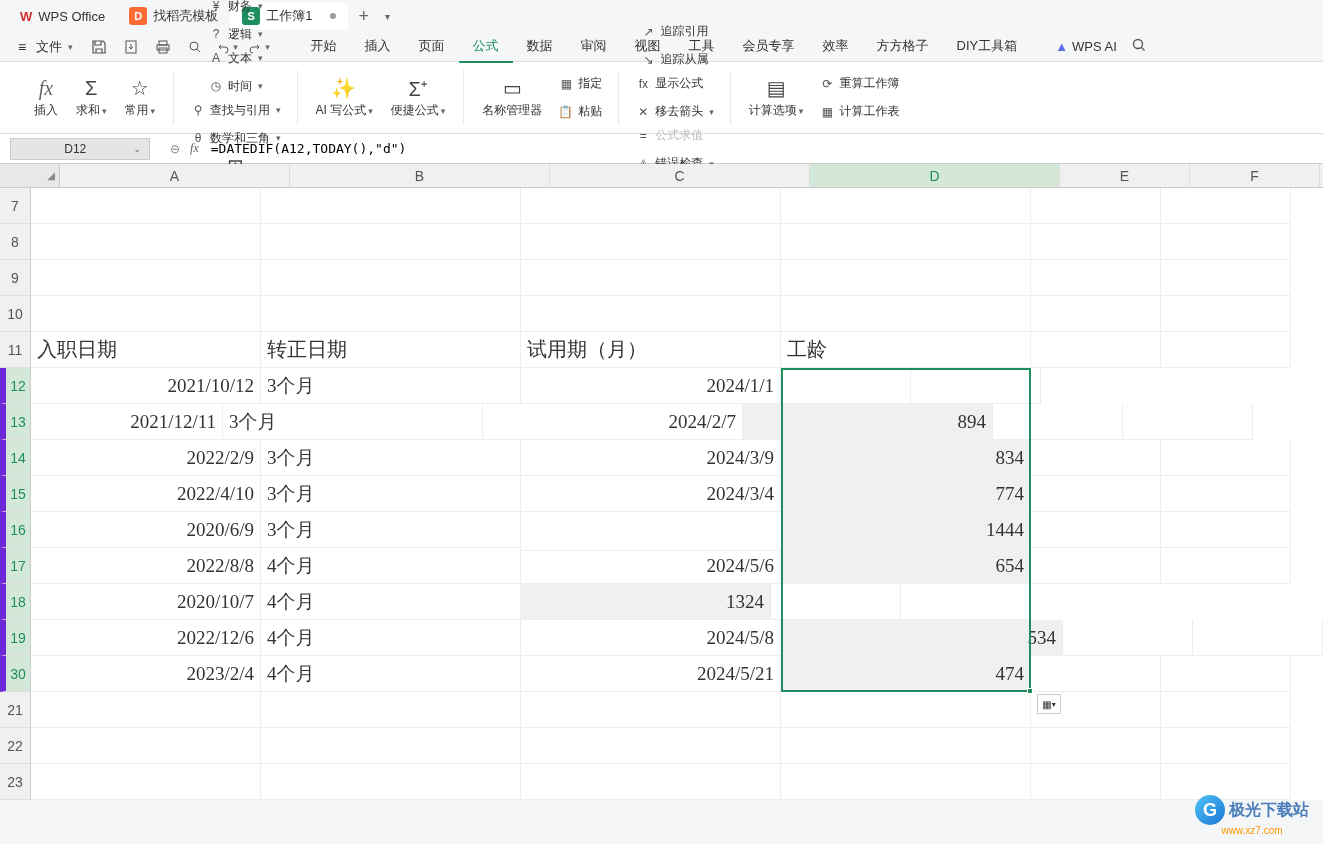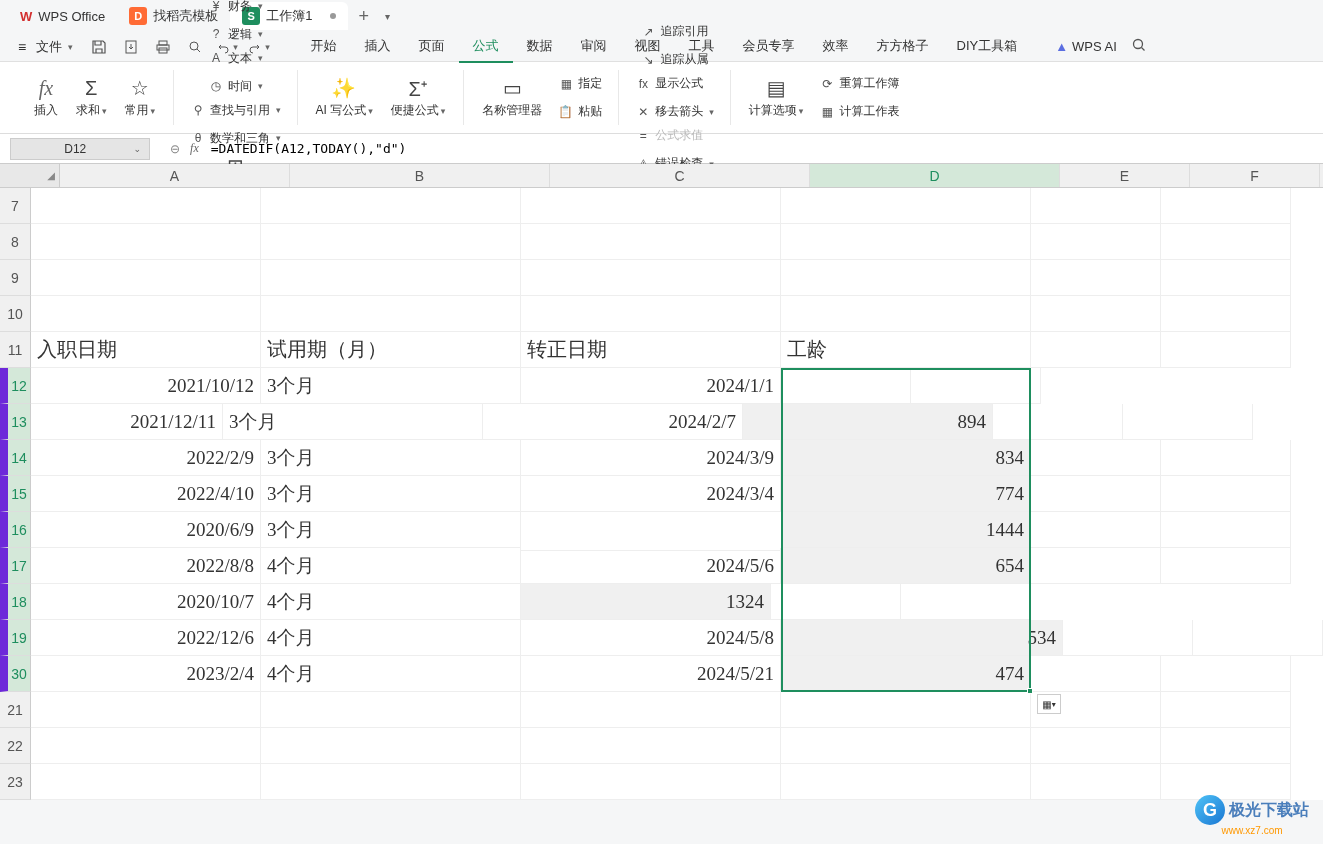--- a/index.html
+++ b/index.html
@@ -53,21 +53,21 @@
 
 .sheet-area { position: relative; background: #fff; }
 .col-headers { display: flex; height: 24px; background: #f0f0f0; border-bottom: 1px solid #ccc; }
 .corner { width: 60px; background: #e8e8e8; border-right: 1px solid #ccc; display: flex; align-items: center; justify-content: flex-end; padding-right: 4px; color: #888; font-size: 10px; }
 .col-header { border-right: 1px solid #ddd; display: flex; align-items: center; justify-content: center; font-size: 14px; color: #555; cursor: pointer; }
 .col-header.sel { background: #d4e8d9; color: #1e8e5e; font-weight: 500; }
 .grid-body { display: flex; }
 .row-headers { width: 60px; }
 .row-header { height: 36px; background: #f0f0f0; border-bottom: 1px solid #ddd; border-right: 1px solid #ccc; display: flex; align-items: center; justify-content: center; font-size: 14px; color: #555; cursor: pointer; }
 .row-header.sel { background: #d4e8d9; color: #1e8e5e; }
-.row-header.sel-range { border-left: 8px solid #6d28d9; }
+.row-header.sel-range { border-left: 6px solid #6d28d9; }
 .cells { position: relative; }
 .cell-row { display: flex; height: 36px; }
 .cell { border-right: 1px solid #eee; border-bottom: 1px solid #eee; padding: 0 6px; display: flex; align-items: center; font-size: 19px; font-family: SimSun, serif; overflow: hidden; }
 .cell.right { justify-content: flex-end; }
 .cell.head-row { font-size: 20px; }
 .selection-border { position: absolute; border: 2px solid #1e8e5e; pointer-events: none; }
 .fill-handle { position: absolute; width: 6px; height: 6px; background: #1e8e5e; border: 1px solid #fff; pointer-events: none; }
 .paste-options { position: absolute; width: 24px; height: 20px; background: #fff; border: 1px solid #ccc; display: flex; align-items: center; justify-content: center; font-size: 10px; cursor: pointer; }
 .watermark { position: absolute; bottom: 8px; right: 14px; display: flex; flex-direction: column; align-items: center; font-size: 11px; }
 .watermark-logo { background: linear-gradient(135deg, #4fc3f7, #1976d2); width: 30px; height: 30px; border-radius: 50%; display: flex; align-items: center; justify-content: center; color: #fff; font-size: 18px; font-weight: bold; }
@@ -383,22 +383,22 @@
         <div class="cell-row">
           <div class="cell" style="width: 230px;"></div>
           <div class="cell" style="width: 260px;"></div>
           <div class="cell" style="width: 260px;"></div>
           <div class="cell" style="width: 250px;"></div>
           <div class="cell" style="width: 130px;"></div>
           <div class="cell" style="width: 130px;"></div>
         </div>
         <div class="cell-row">
           <div class="cell head-row" style="width: 230px;">入职日期</div>
+          <div class="cell head-row" style="width: 260px;">转正日期</div>
           <div class="cell head-row" style="width: 260px;">试用期（月）</div>
-          <div class="cell head-row" style="width: 260px;">转正日期</div>
           <div class="cell head-row" style="width: 250px;">工龄</div>
           <div class="cell head-row" style="width: 130px;"></div>
           <div class="cell head-row" style="width: 130px;"></div>
         </div>
         <div class="cell-row">
           <div class="cell right" style="width: 230px;">2021/10/12</div>
           <div class="cell" style="width: 260px;">3个月</div>
           <div class="cell right" style="width: 260px;">2024/1/1</div>
           <div class="cell" style="width: 130px;"></div>
           <div class="cell" style="width: 130px;"></div>

